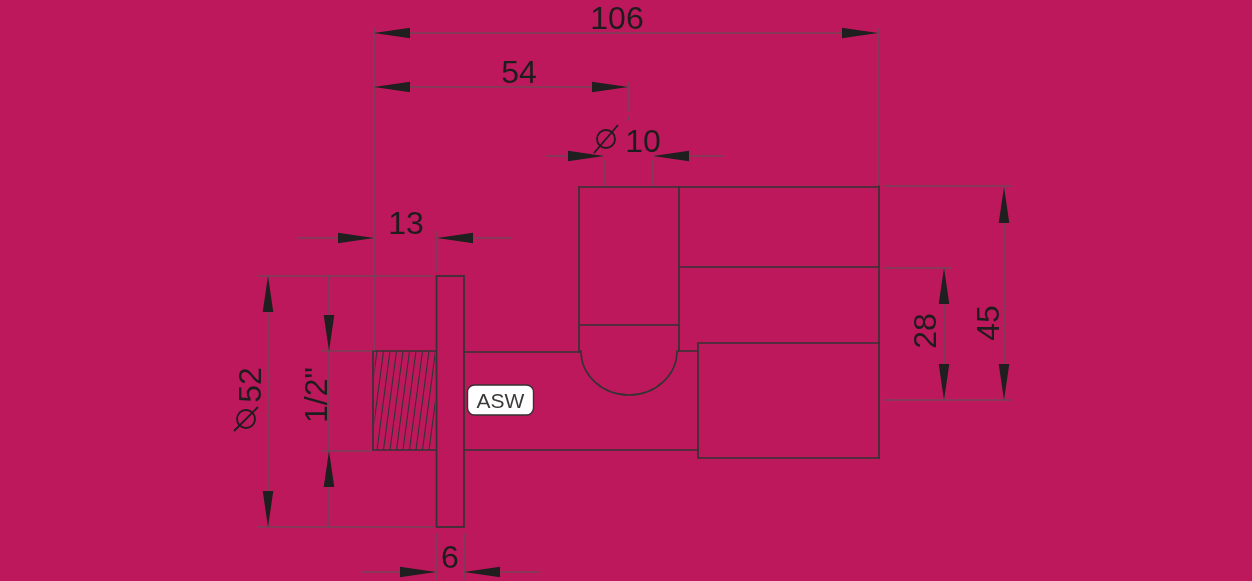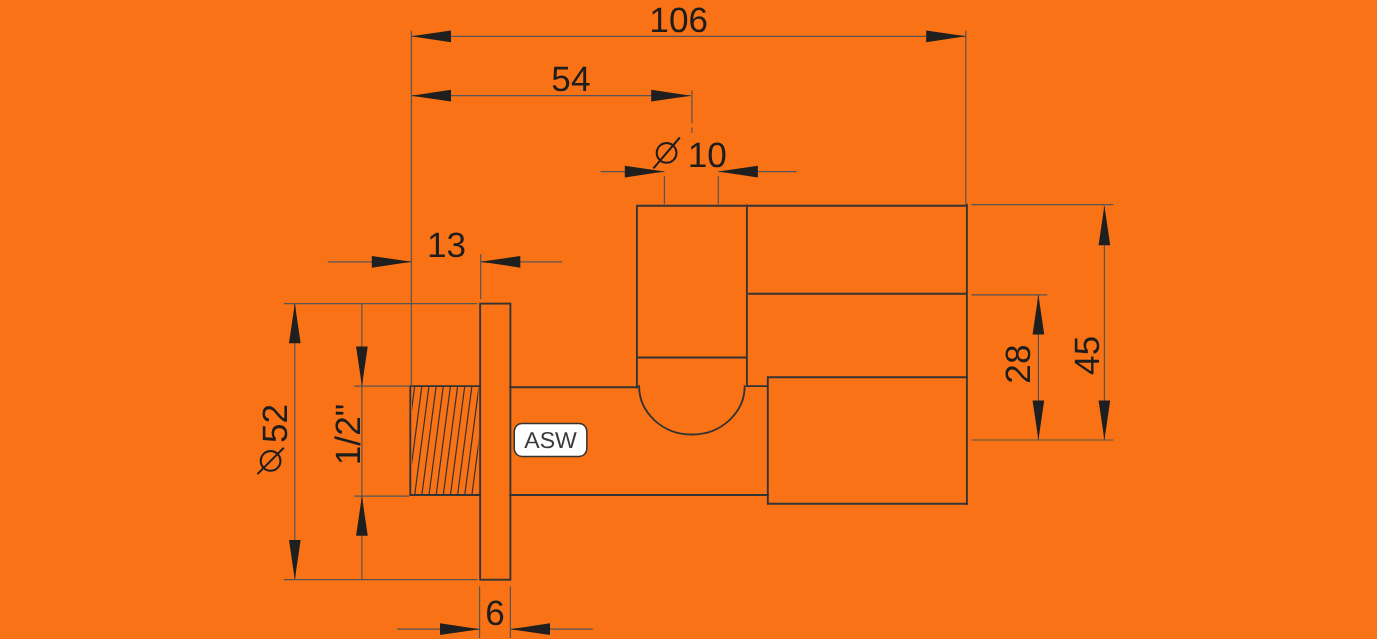--- a/index.html
+++ b/index.html
@@ -4,21 +4,21 @@
 <style>
   html, body {
     margin: 0;
     padding: 0;
     background: #ffffff;
   }
   .stage {
     position: relative;
     width: 1252px;
     height: 581px;
-    background: #f97316;
+    background: #be185d;
     font-family: "Liberation Sans", "DejaVu Sans", sans-serif;
   }
   svg text {
     stroke: none;
     font-family: "Liberation Sans", "DejaVu Sans", sans-serif;
   }
   .dim-text {
     font-size: 32px;
   }
   .brand-text {

